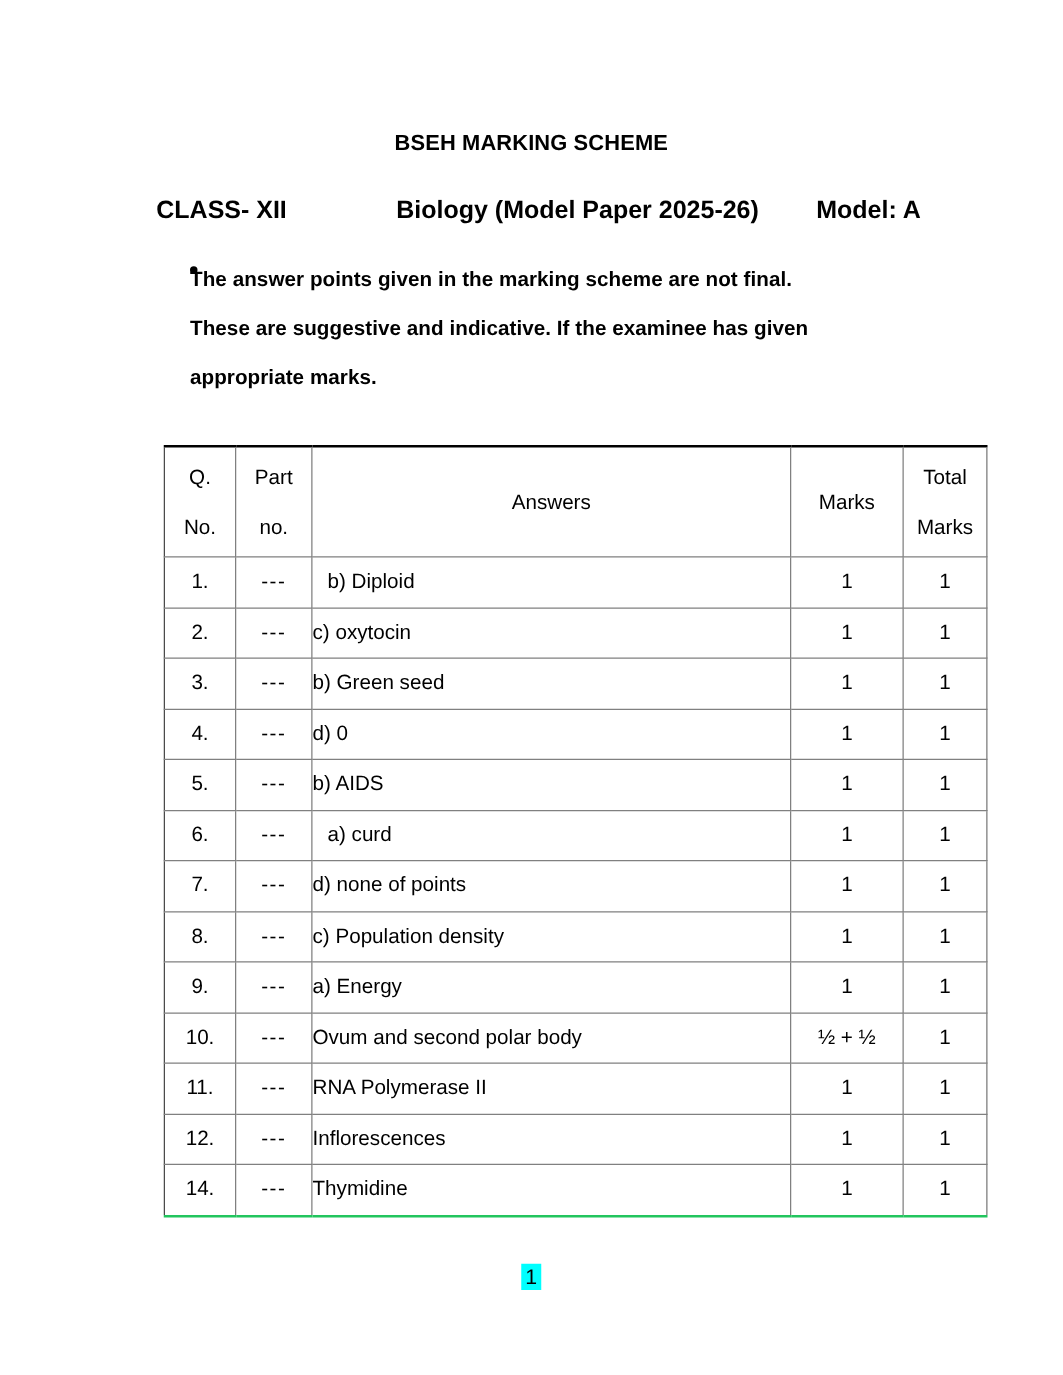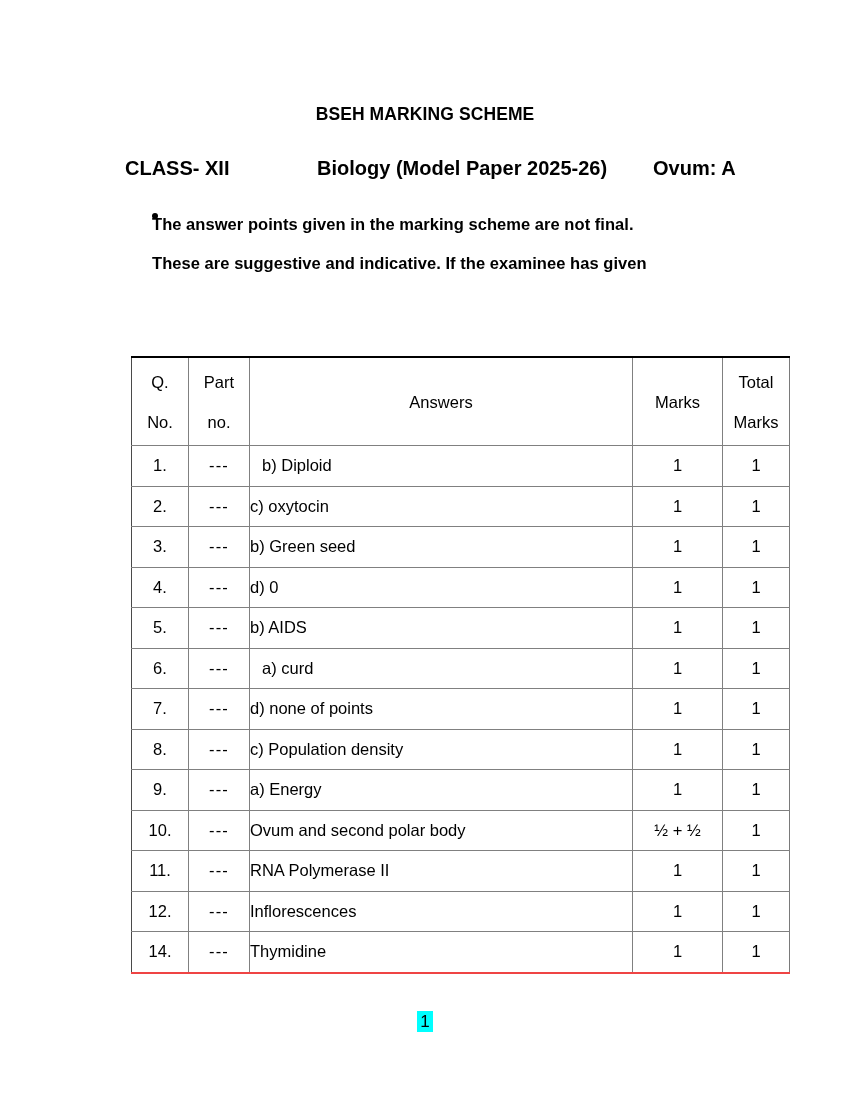--- a/index.html
+++ b/index.html
@@ -95,21 +95,21 @@
   .ms-table td, .ms-table th {
     border: 1px solid #808080;
     padding: 0;
     font-weight: normal;
     vertical-align: middle;
   }
   .ms-table tr:first-child td {
     border-top: 2px solid #000;
   }
   .ms-table tr:last-child td {
-    border-bottom: 2px solid #ef4444;
+    border-bottom: 2px solid #22c55e;
   }
   .ms-table td:first-child {
     border-left: 1.5px solid #4a4a4a;
   }
   .ms-table td:last-child {
     border-right: 1.5px solid #7a7a7a;
   }
 
   col.c-qno   { width: 57px; }
   col.c-part  { width: 61px; }
@@ -177,28 +177,29 @@
 </head>
 <body>
 
 <div class="page">
 
   <div class="doc-title">BSEH MARKING SCHEME</div>
 
   <div class="subheader-row">
     <span class="sh sh-class">CLASS- XII</span>
     <span class="sh sh-subject">Biology (Model Paper 2025-26)</span>
-    <span class="sh sh-code">Ovum: A</span>
+    <span class="sh sh-code">Model: A</span>
   </div>
 
   <div class="note-block">
     <span class="note-bullet"></span>
     <div class="note-text">
       <div>The answer points given in the marking scheme are not final.</div>
       <div>These are suggestive and indicative. If the examinee has given</div>
+      <div class="lastline">appropriate marks.</div>
     </div>
   </div>
 
   <table class="ms-table">
     <colgroup>
       <col class="c-qno">
       <col class="c-part">
       <col class="c-ans">
       <col class="c-marks">
       <col class="c-total">

